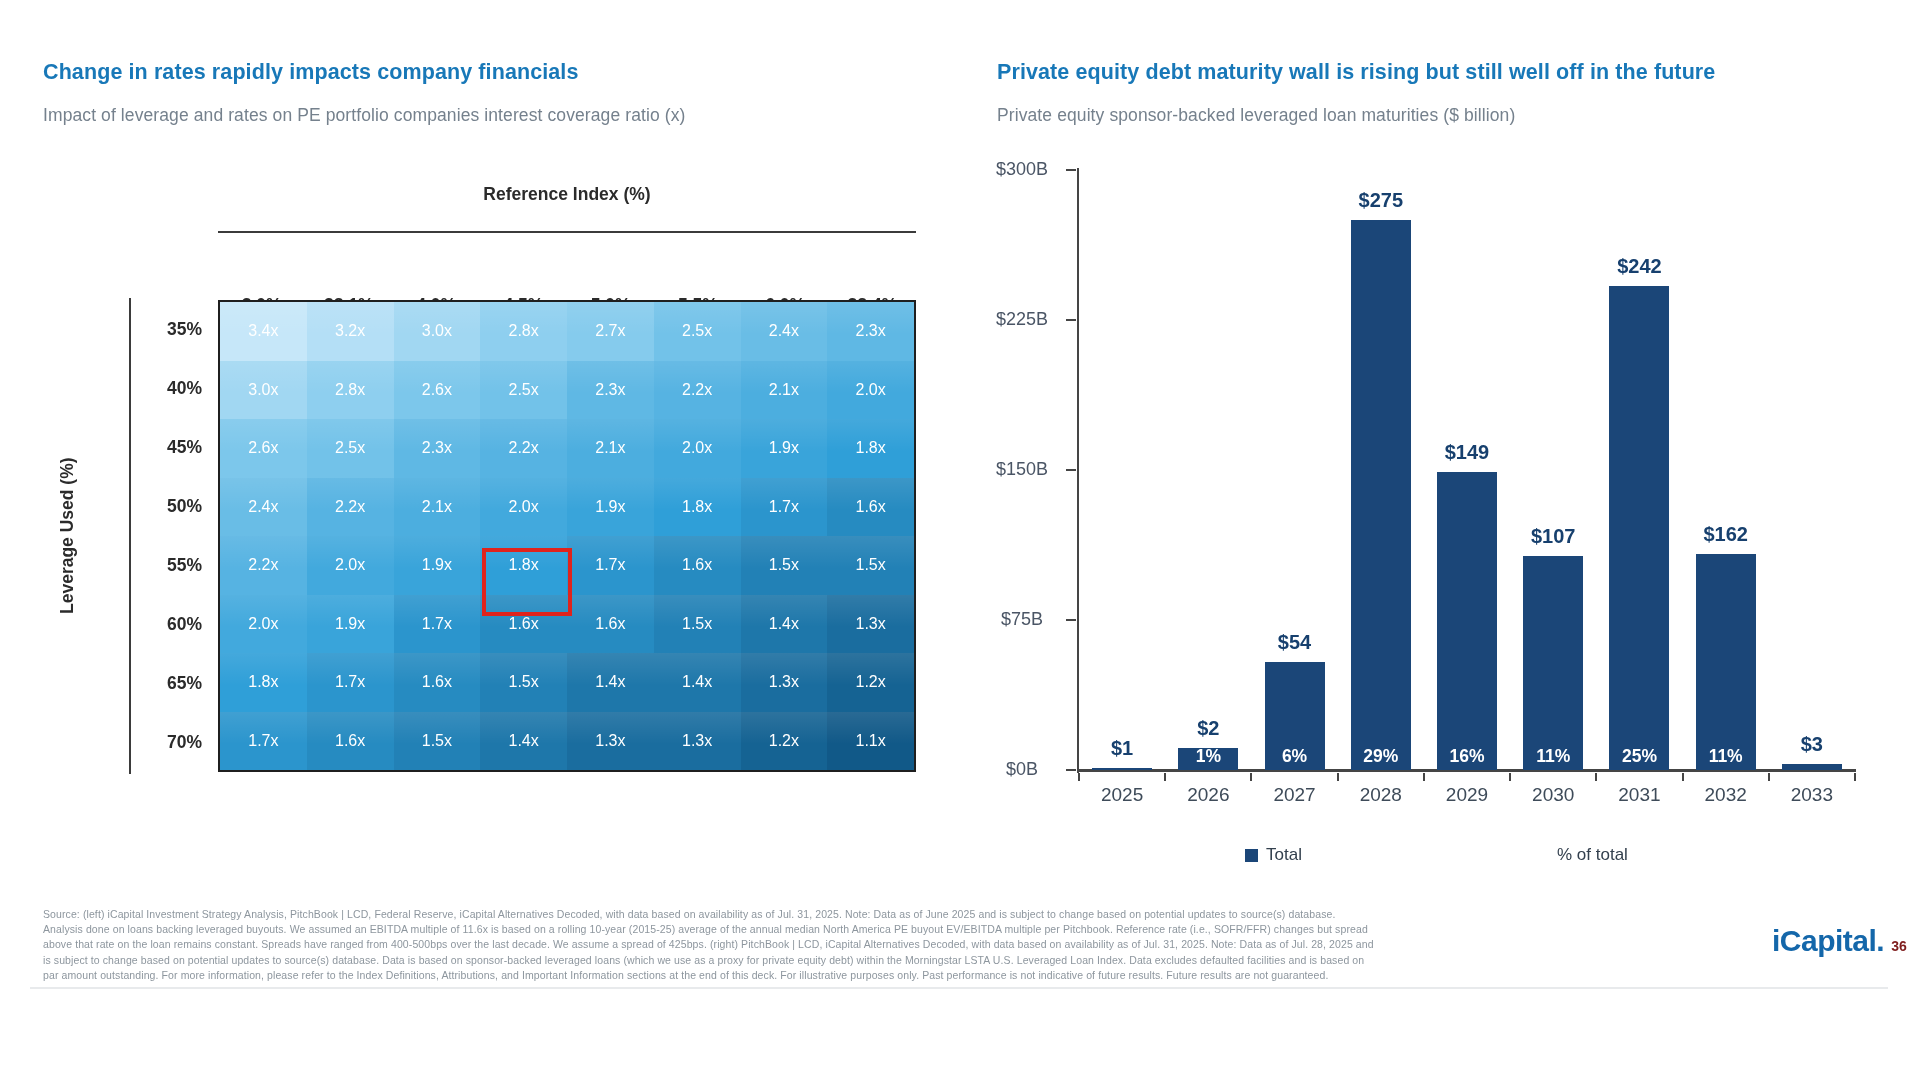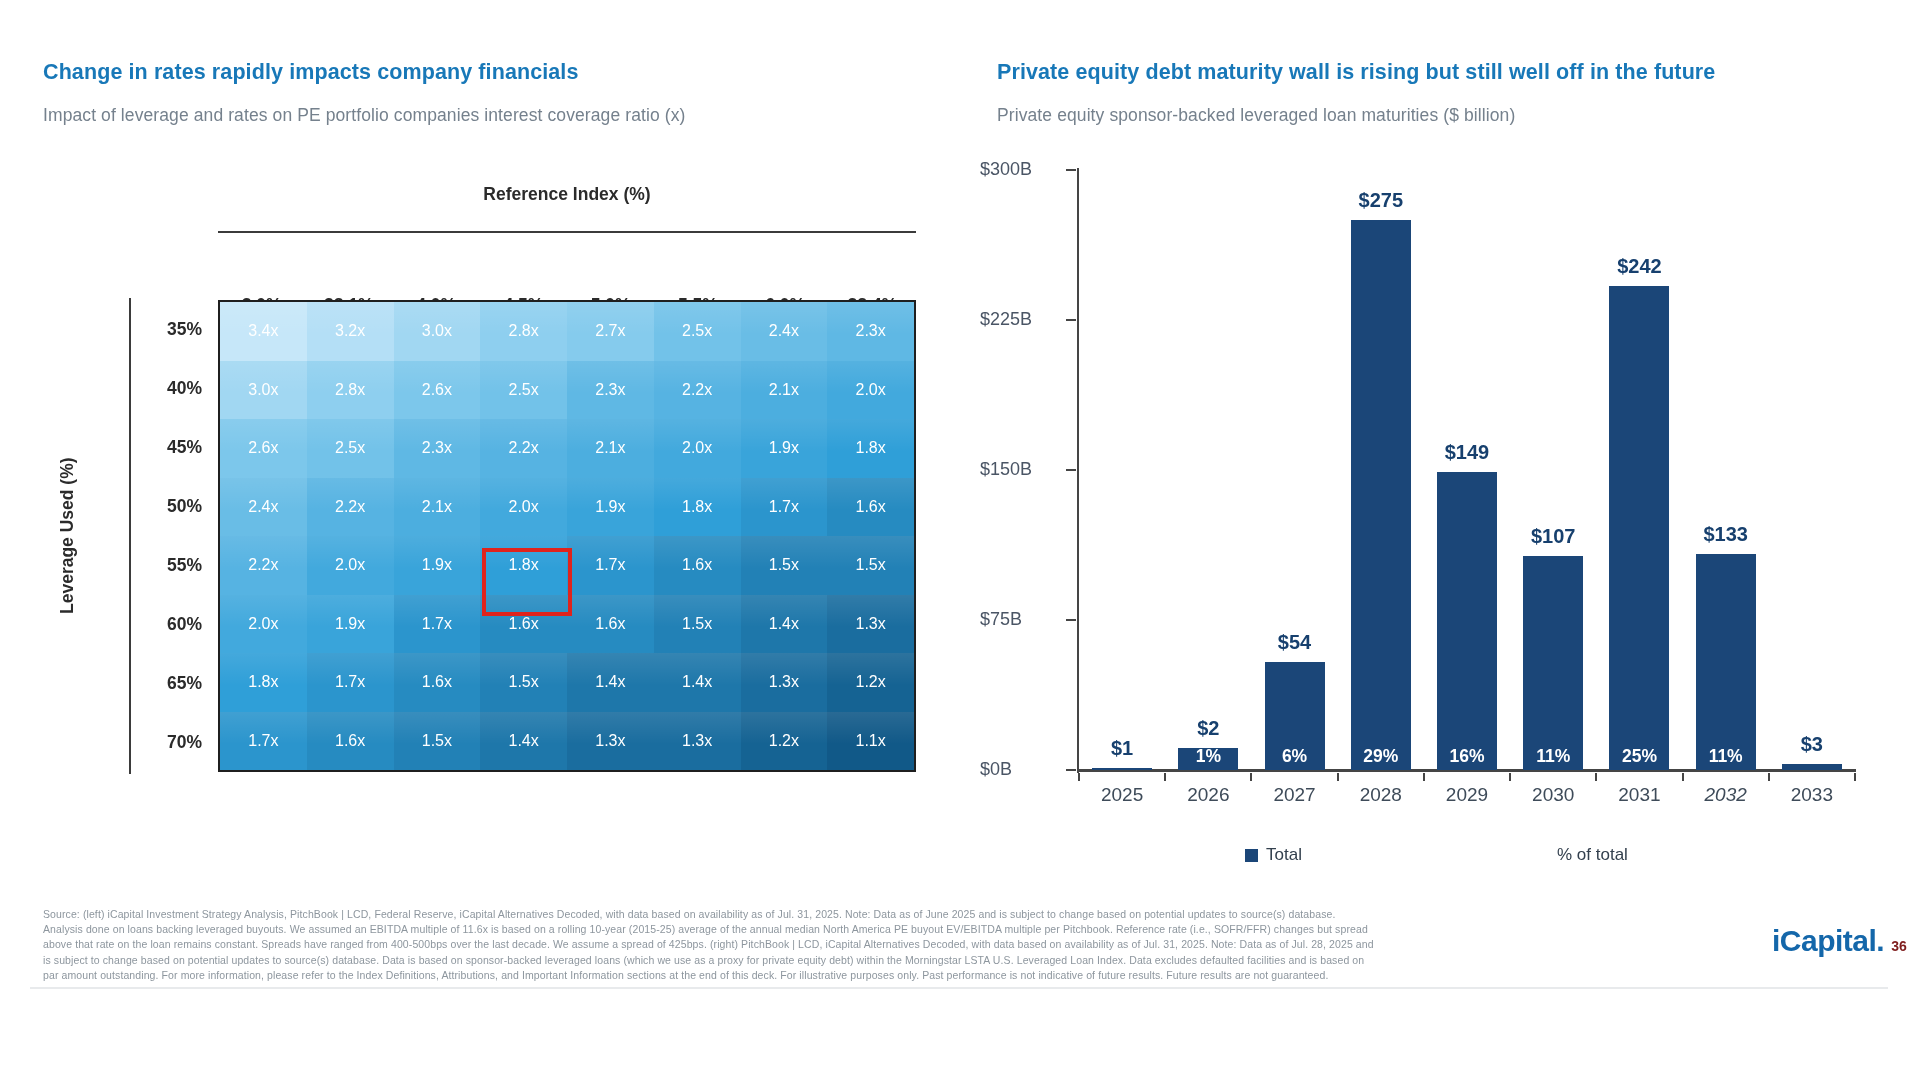--- a/index.html
+++ b/index.html
@@ -33,21 +33,21 @@
     border:2px solid #1f1f1f;box-sizing:border-box;}
   .hm-cell{display:flex;align-items:center;justify-content:center;
     color:#ffffff;font-size:16px;font-weight:400;
     background-image:linear-gradient(180deg,rgba(255,255,255,.10),rgba(255,255,255,0) 55%);}
   .highlight-box{left:482px;top:548px;width:90px;height:68px;box-sizing:border-box;
     border:4px solid #e0231c;z-index:6;}
 
   
   .y-axis-line{left:1077px;top:168px;width:2px;height:605px;background:#454545;}
   .x-axis-line{left:1077px;top:769px;width:779px;height:3px;background:#454545;}
-  .y-tick-label{width:84px;text-align:left;font-size:18px;color:#4a5565;}
+  .y-tick-label{width:84px;text-align:center;font-size:18px;color:#4a5565;}
   .y-tick-dash{width:10px;height:2px;background:#454545;}
   .plot{left:1079px;top:170px;width:776px;height:600px;}
   .bar-slot{position:absolute;top:0;height:100%;}
   .bar{position:absolute;bottom:0;left:50%;transform:translateX(-50%);width:60px;background:#1b4678;}
   .bar-value{position:absolute;left:0;width:100%;text-align:center;white-space:nowrap;
     font-size:20px;font-weight:700;color:#17406e;}
   .bar-pct{position:absolute;left:0;width:100%;text-align:center;
     font-size:17.5px;font-weight:700;color:#ffffff;}
   .x-tick{position:absolute;bottom:-11px;width:2px;height:8px;background:#454545;}
   .x-cat{position:absolute;top:614px;text-align:center;font-size:19px;color:#3e4b59;}
@@ -216,24 +216,24 @@
       </div>
       <div class="x-cat" style="left: 431.111px; width: 86.2222px;">2030</div>
       <div class="bar-slot" style="left: 517.333px; width: 86.2222px;">
         <div class="bar" style="height: 484px;"></div>
         <div class="bar-value" style="bottom: 492px;">$242</div>
         <div class="bar-pct" style="bottom: 3px;">25%</div>
       </div>
       <div class="x-cat" style="left: 517.333px; width: 86.2222px;">2031</div>
       <div class="bar-slot" style="left: 603.556px; width: 86.2222px;">
         <div class="bar" style="height: 216px;"></div>
-        <div class="bar-value" style="bottom: 224px;">$133</div>
+        <div class="bar-value" style="bottom: 224px;">$162</div>
         <div class="bar-pct" style="bottom: 3px;">11%</div>
       </div>
-      <div class="x-cat" style="left: 603.556px; width: 86.2222px; font-style: italic;">2032</div>
+      <div class="x-cat" style="left: 603.556px; width: 86.2222px;">2032</div>
       <div class="bar-slot" style="left: 689.778px; width: 86.2222px;">
         <div class="bar" style="height: 6px;"></div>
         <div class="bar-value" style="bottom: 14px;">$3</div>
       </div>
       <div class="x-cat" style="left: 689.778px; width: 86.2222px;">2033</div>
       <div class="x-tick" style="left: -1px;"></div>
       <div class="x-tick" style="left: 85.2222px;"></div>
       <div class="x-tick" style="left: 171.444px;"></div>
       <div class="x-tick" style="left: 257.667px;"></div>
       <div class="x-tick" style="left: 343.889px;"></div>

